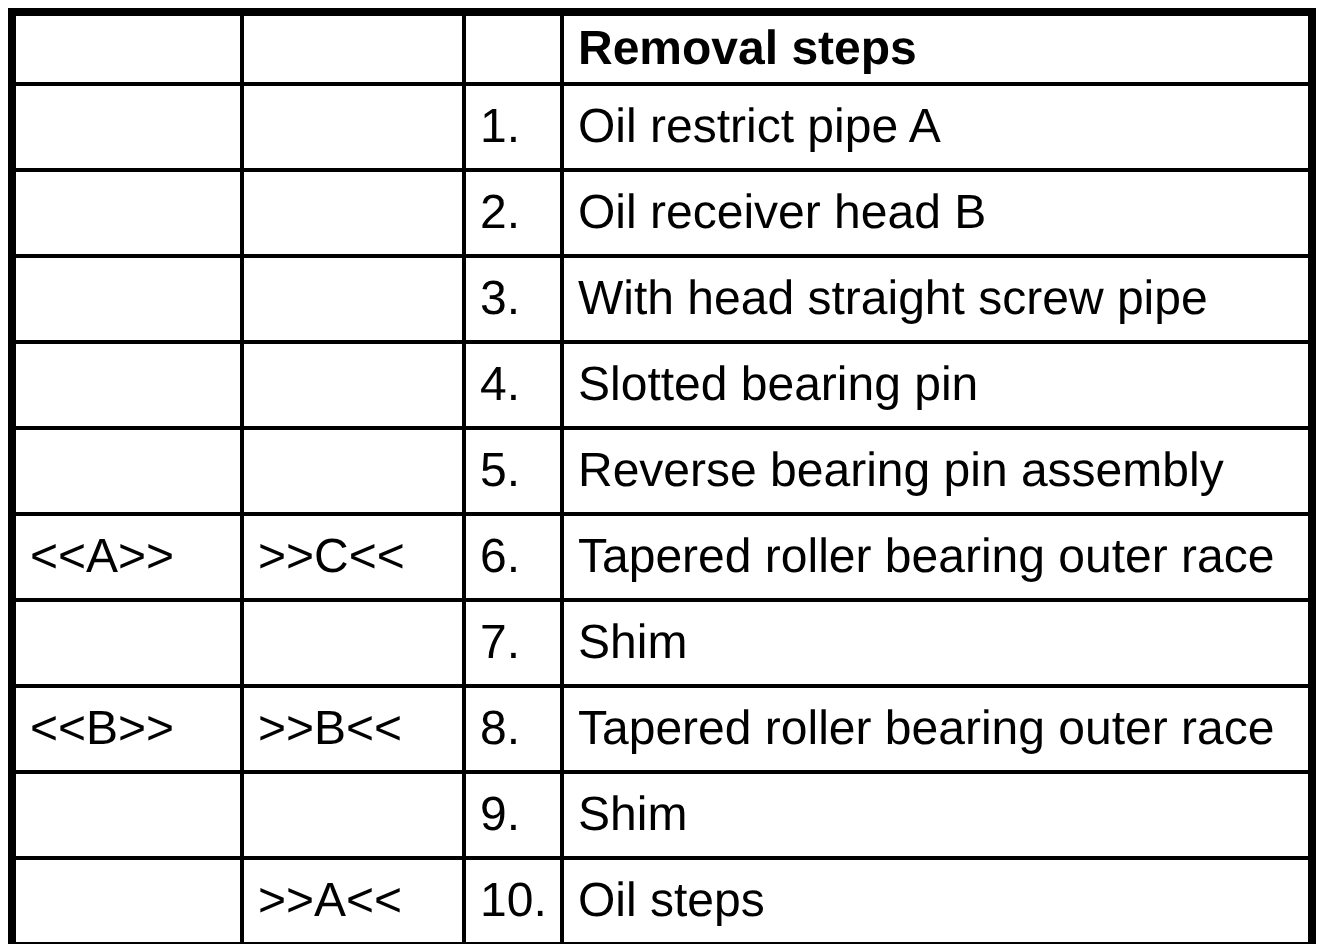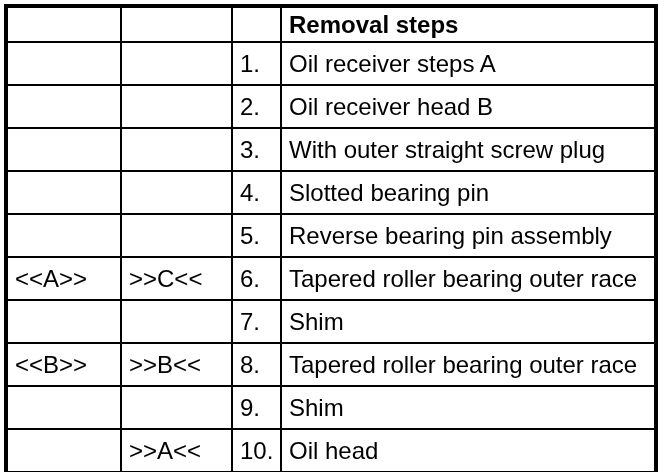--- a/index.html
+++ b/index.html
@@ -60,35 +60,35 @@
       <td></td>
       <td></td>
       <td></td>
       <th class="steps-header">Removal steps</th>
     </tr>
 
     <tr>
       <td></td>
       <td></td>
       <td>1.</td>
-      <td>Oil receiver steps A</td>
+      <td>Oil restrict pipe A</td>
     </tr>
 
     <tr>
       <td></td>
       <td></td>
       <td>2.</td>
       <td>Oil receiver head B</td>
     </tr>
 
     <tr>
       <td></td>
       <td></td>
       <td>3.</td>
-      <td>With outer straight screw plug</td>
+      <td>With head straight screw pipe</td>
     </tr>
 
     <tr>
       <td></td>
       <td></td>
       <td>4.</td>
       <td>Slotted bearing pin</td>
     </tr>
 
     <tr>
@@ -123,17 +123,17 @@
       <td></td>
       <td></td>
       <td>9.</td>
       <td>Shim</td>
     </tr>
 
     <tr>
       <td></td>
       <td>&gt;&gt;A&lt;&lt;</td>
       <td>10.</td>
-      <td>Oil head</td>
+      <td>Oil steps</td>
     </tr>
   </tbody>
     </table>
 </div>
 
 </body></html>

